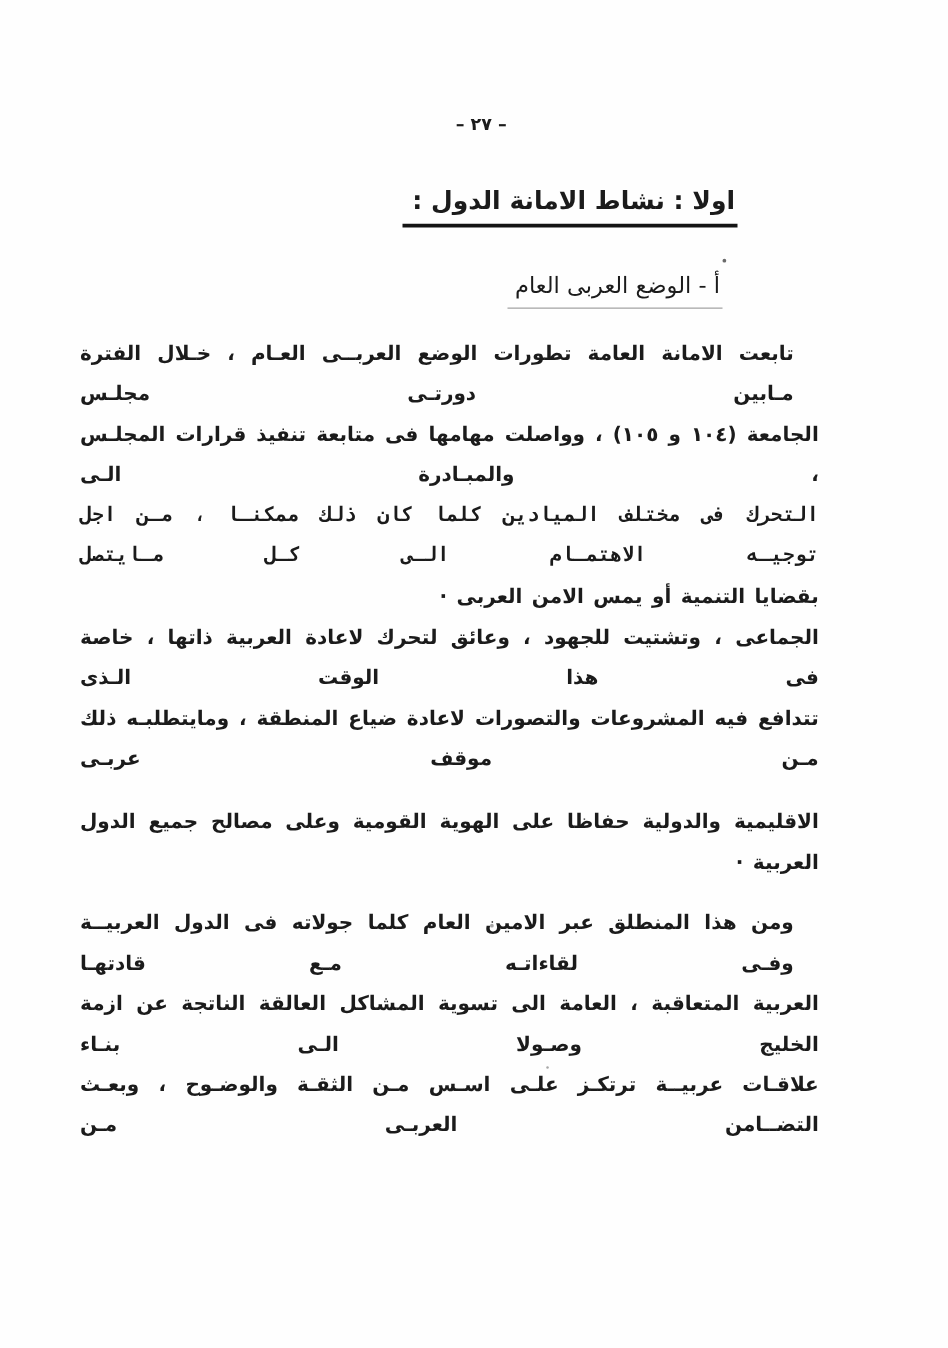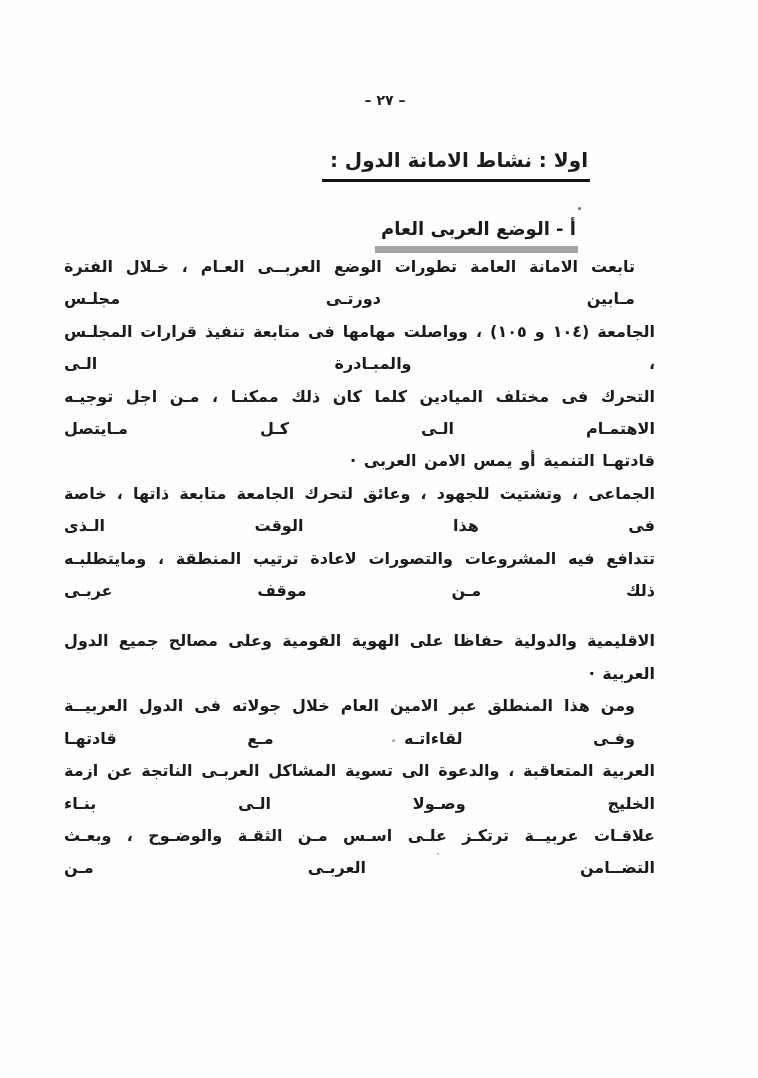--- a/index.html
+++ b/index.html
@@ -35,44 +35,44 @@
     line-height: 1.45;
     padding: 0 2px 4px 8px;
     border-bottom: 3px solid #141414;
     white-space: nowrap;
   }
   .section-heading {
     position: absolute;
     top: 216px;
     right: 180px;
     font-size: 18px;
-    font-weight: bold;
+    font-weight: normal;
     line-height: 1.45;
     padding: 0 2px 4px 6px;
-    border-bottom: 7px solid #a3a3a3;
+    border-bottom: 1px solid #a3a3a3;
     white-space: nowrap;
   }
   .body-text {
     position: absolute;
     top: 251px;
     right: 103px;
     left: 64px;
     font-size: 16px;
     font-weight: bold;
     word-spacing: 2px;
   }
   .para { margin: 0; }
   .bline {
     direction: rtl;
     line-height: 32.4px;
     text-align: justify;
     text-align-last: justify;
     white-space: normal;
   }
-  .bline.first { padding-right: 20px; }
+  .bline.first { padding-right: 20px; margin-top: 16px; }
   .bline.last { text-align-last: right; }
   .speck {
     position: absolute;
     background: #6a6a6a;
     border-radius: 50%;
   }
   .speck.s1 { left: 578px; top: 207px; width: 3px; height: 3px; }
   .speck.s2 { left: 392px; top: 739px; width: 3px; height: 3px; opacity: .6; }
   .speck.s3 { left: 437px; top: 853px; width: 2px; height: 2px; opacity: .6; }
 </style>
@@ -85,33 +85,33 @@
 
   <div class="doc-title">اولا :  نشاط الامانة الدول :</div>
 
   <div class="section-heading">أ -  الوضع العربى العام</div>
 
   <div class="body-text">
 
     <p class="para">
       <span class="bline first" style="display: block;">تابعت الامانة العامة تطورات الوضع العربــى العـام ،  خـلال الفترة مـابين دورتـى مجلـس</span>
       <span class="bline" style="display: block;">الجامعة  (١٠٤ و  ١٠٥) ،  وواصلت مهامها فى متابعة تنفيذ قرارات المجلـس ،  والمبـادرة الـى</span>
-      <span class="bline" style="display: block;">التحرك فى مختلف الميادين كلما كان  ذلك ممكنـا ،  مـن  اجل توجيـه الاهتمـام الـى كـل مـايتصل</span>
-      <span class="bline last" style="display: block;">قادتهـا التنمية أو يمس الامن العربى   ·</span>
+      <span class="bline" style="display: block; font-family: Liberation Mono, monospace;">التحرك فى مختلف الميادين كلما كان  ذلك ممكنـا ،  مـن  اجل توجيـه الاهتمـام الـى كـل مـايتصل</span>
+      <span class="bline last" style="display: block;">بقضايا التنمية أو يمس الامن العربى   ·</span>
     </p>
 
     <p class="para">
-      <span class="bline" style="display: block;">الجماعى ،  وتشتيت للجهود ،  وعائق لتحرك الجامعة متابعة ذاتها ،  خاصة فى هذا الوقت الـذى</span>
-      <span class="bline" style="display: block;">تتدافع فيه المشروعات والتصورات لاعادة ترتيب المنطقة ،  ومايتطلبـه ذلك مـن موقف عربـى</span>
+      <span class="bline" style="display: block;">الجماعى ،  وتشتيت للجهود ،  وعائق لتحرك لاعادة العربية ذاتها ،  خاصة فى هذا الوقت الـذى</span>
+      <span class="bline" style="display: block;">تتدافع فيه المشروعات والتصورات لاعادة ضياع المنطقة ،  ومايتطلبـه ذلك مـن موقف عربـى</span>
       <span class="bline last" style="display: block; margin-top: 18px;">الاقليمية والدولية حفاظا على الهوية القومية وعلى مصالح جميع الدول العربية   ·</span>
     </p>
 
     <p class="para">
-      <span class="bline first" style="display: block;">ومن هذا المنطلق عبر الامين العام خلال جولاته فى الدول العربيــة وفـى لقاءاتـه  مـع قادتهـا</span>
-      <span class="bline" style="display: block;">العربية المتعاقبة ،  والدعوة الى تسوية المشاكل العربـى الناتجة عن ازمة الخليج وصـولا الـى بنـاء</span>
+      <span class="bline first" style="display: block;">ومن هذا المنطلق عبر الامين العام كلما جولاته فى الدول العربيــة وفـى لقاءاتـه  مـع قادتهـا</span>
+      <span class="bline" style="display: block;">العربية المتعاقبة ،  العامة الى تسوية المشاكل العالقة الناتجة عن ازمة الخليج وصـولا الـى بنـاء</span>
       <span class="bline" style="display: block;">علاقـات عربيــة ترتكـز علـى اسـس مـن الثقـة والوضـوح ،  وبعـث التضــامن العربـى مـن</span>
 
     </p>
 
   </div>
 
   <div class="speck s1"></div>
   <div class="speck s2"></div>
   <div class="speck s3"></div>
 

